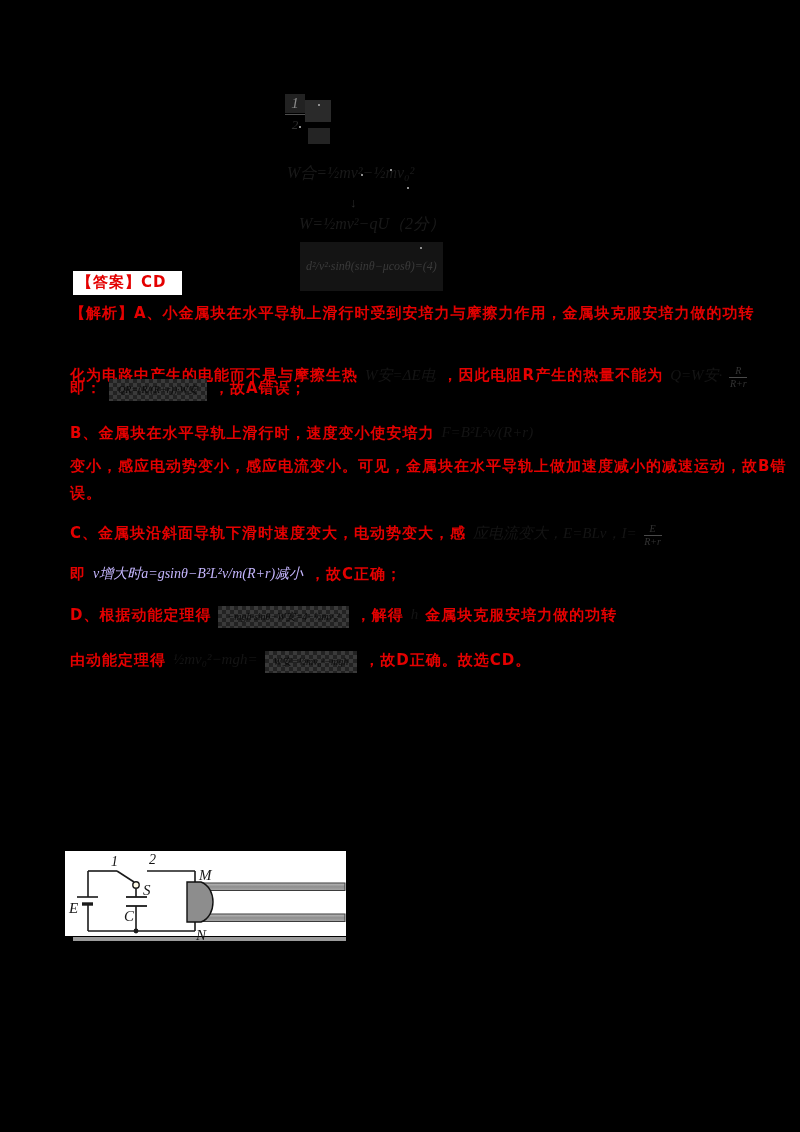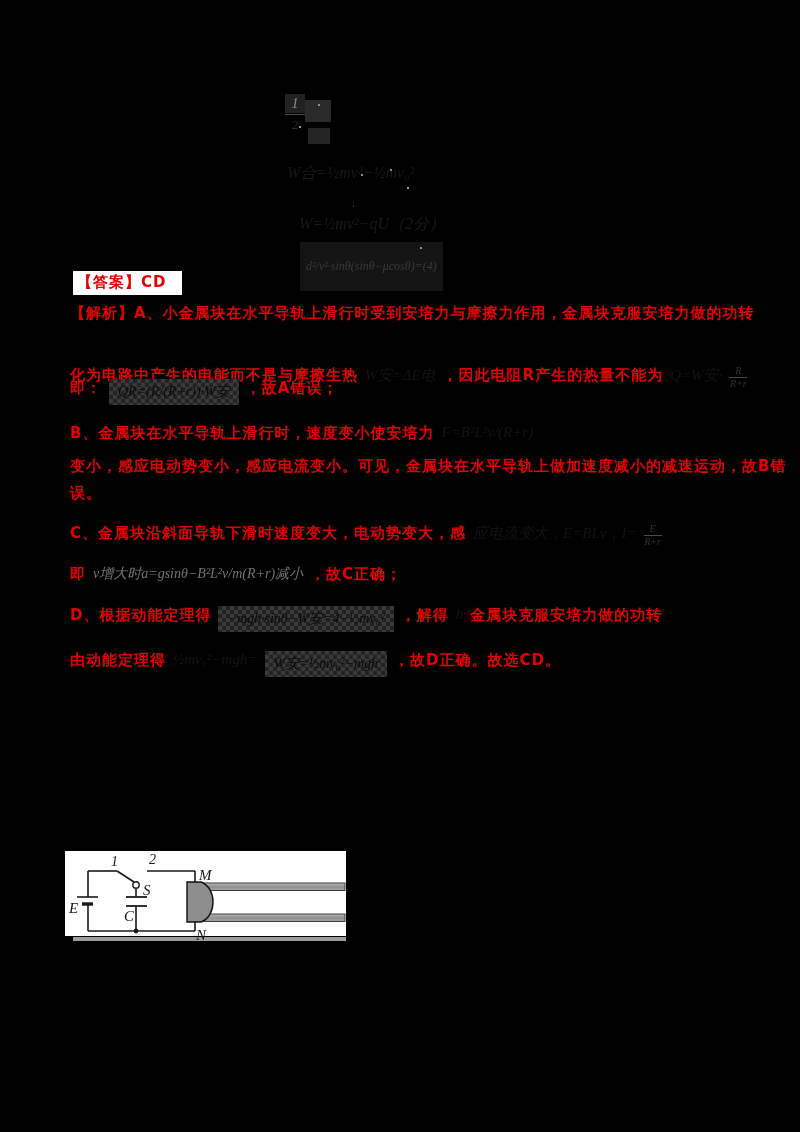--- a/index.html
+++ b/index.html
@@ -9,21 +9,21 @@
   .red{color:#e40000;font-weight:bold;font-size:15px;letter-spacing:1px;white-space:nowrap;
        font-family:"DejaVu Sans",sans-serif;}
   .serif{font-family:"Liberation Serif",serif;font-style:italic;}
   .dk{color:#141414;font-size:15px;}
   .checker{
     background-color:#222;
     background-image:
       linear-gradient(45deg,#3a3a3a 25%,transparent 25%,transparent 75%,#3a3a3a 75%),
       linear-gradient(45deg,#3a3a3a 25%,transparent 25%,transparent 75%,#3a3a3a 75%);
     background-size:8px 8px;background-position:0 0,4px 4px;
-    color:#0b0b0b;font-size:14px;padding:4px 9px;}
+    color:#0b0b0b;font-size:10px;padding:4px 9px;}
   .frac{display:inline-flex;flex-direction:column;align-items:center;line-height:1;font-size:10px;}
   .frac .fbar{height:1px;background:#4a4a4a;width:100%;margin:1px 0;min-width:18px;}
   .frac .fn,.frac .fd{color:#333;}
   .ansbox{position:absolute;left:73px;top:271px;background:#ffffff;padding:1px 16px 3px 4px;}
   .spk{position:absolute;width:2px;height:2px;background:#8f8f8f;}
   .f1{position:absolute;left:285px;top:94px;width:20px;text-align:center;line-height:1;}
   .f1 .n{color:#8a8a8a;font-size:15px;background:#222;display:block;padding:2px 0;}
   .f1 .b{height:1px;background:#4f4f4f;margin:1px 0;}
   .f1 .d{color:#2e2e2e;font-size:13px;}
   .gblock{position:absolute;background:#2a2a2a;}
@@ -97,21 +97,21 @@
     <span class="red">C、金属块沿斜面导轨下滑时速度变大，电动势变大，感</span>
     <span class="dk serif">应电流变大，E=BLv，I=</span>
     <span class="frac serif">
       <span class="fn">E</span>
       <span class="fbar"></span>
       <span class="fd">R+r</span>
     </span>
   </div>
   <div class="line" style="left:70px;top:565px;">
     <span class="red">即</span>
-    <span class="serif" style="color:#737373;font-size:14px;">v增大时a=gsinθ−B²L²v/m(R+r)减小</span>
+    <span class="serif" style="color:#c4b5fd;font-size:14px;">v增大时a=gsinθ−B²L²v/m(R+r)减小</span>
     <span class="red">，故C正确；</span>
   </div>
 
   <div class="line" style="left:70px;top:606px;">
     <span class="red">D、根据动能定理得</span>
     <span class="checker serif">−mgh·sinθ−W安=4−½mv₀²</span>
     <span class="red">，解得</span>
     <span class="dk serif">h</span>
     <span class="red">金属块克服安培力做的功转</span>
   </div>

